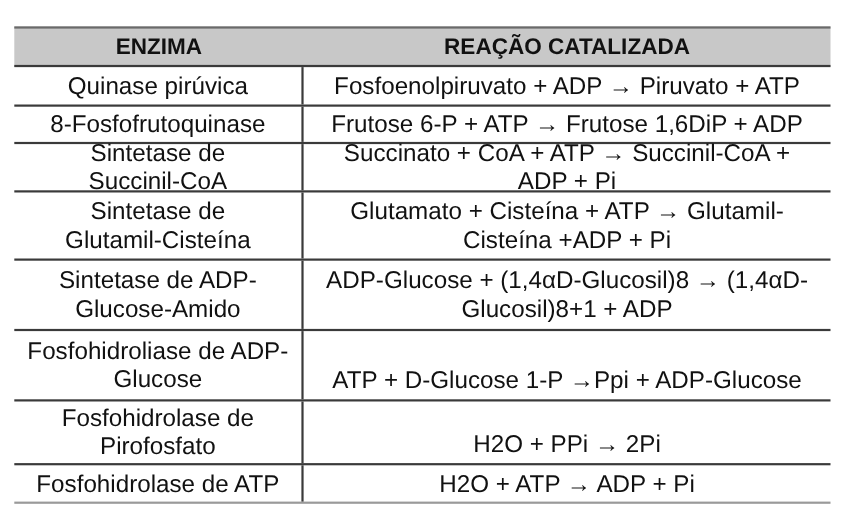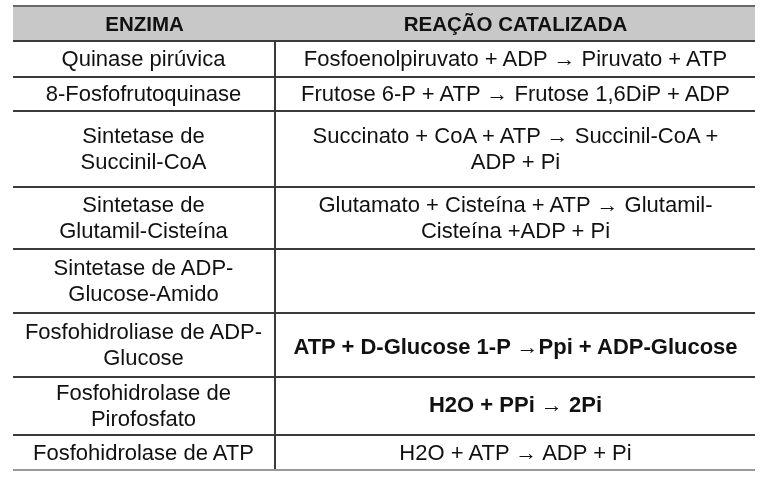--- a/index.html
+++ b/index.html
@@ -1,60 +1,61 @@
 <!DOCTYPE html>
 <html><head>
   <meta charset="utf-8">
   <style>
     html, body { margin: 0; padding: 0; background: #ffffff; }
     body { width: 768px; height: 477px; position: relative; overflow: hidden;
            font-family: "Liberation Sans", "DejaVu Sans", sans-serif; color: #111; }
     .tbl { position: absolute; left: 13px; top: 5px; width: 742px; }
     .row { display: flex; border-bottom: 2px solid #3a3a3a; box-sizing: border-box; }
-    .row.header { background: #c8c8c8; border-top: 2px solid #6a6a6a; height: 37px; }
+    .row.header { background: #c8c8c8; border-top: 2px solid #6a6a6a; height: 37px; margin-top: 19px; }
     .row.last { border-bottom: 2px solid #9a9a9a; }
     .cell { box-sizing: border-box; display: flex; align-items: center; justify-content: center;
             text-align: center; font-size: 22px; line-height: 26px; padding: 0 6px; }
     .c1 { width: 263px; border-right: 2px solid #3a3a3a; }
     .c2 { width: 479px; }
     .header .cell { font-weight: bold; font-size: 20.5px; }
     .header .c1 { border-right: none; }
-    .bottom { align-items: flex-end; padding-bottom: 16px; font-weight: bold; }
+    .bottom { align-items: flex-end; padding-bottom: 4px; }
   </style>
 </head>
 <body>
 
 <div class="tbl">
   <div class="row header">
     <div class="cell c1">ENZIMA</div>
     <div class="cell c2">REAÇÃO CATALIZADA</div>
   </div>
 
   <div class="row" style="height:36px">
     <div class="cell c1">Quinase pirúvica</div>
     <div class="cell c2">Fosfoenolpiruvato + ADP → Piruvato + ATP</div>
   </div>
 
   <div class="row" style="height:34px">
     <div class="cell c1">8-Fosfofrutoquinase</div>
     <div class="cell c2">Frutose 6-P + ATP → Frutose 1,6DiP + ADP</div>
   </div>
 
-  <div class="row" style="height:76px">
+  <div class="row" style="height:44px">
     <div class="cell c1" style="padding:0 28px">Sintetase de Succinil-CoA</div>
     <div class="cell c2" style="padding:0 20px">Succinato + CoA + ATP → Succinil-CoA + ADP + Pi</div>
   </div>
 
   <div class="row" style="height:62px">
     <div class="cell c1" style="padding:0 24px">Sintetase de Glutamil-Cisteína</div>
     <div class="cell c2" style="padding:0 34px">Glutamato + Cisteína + ATP → Glutamil-Cisteína +ADP + Pi</div>
   </div>
 
   <div class="row" style="height:64px">
     <div class="cell c1" style="padding:0 40px">Sintetase de ADP-Glucose-Amido</div>
+    <div class="cell c2" style="padding:0 14px">ADP-Glucose + (1,4αD-Glucosil)8 → (1,4αD-Glucosil)8+1 + ADP</div>
   </div>
 
   <div class="row" style="height:64px">
     <div class="cell c1" style="padding:0 10px">Fosfohidroliase de ADP-Glucose</div>
     <div class="cell c2 bottom">ATP + D-Glucose 1-P →Ppi + ADP-Glucose</div>
   </div>
 
   <div class="row" style="height:58px">
     <div class="cell c1" style="padding:0 40px">Fosfohidrolase de Pirofosfato</div>
     <div class="cell c2 bottom">H2O + PPi → 2Pi</div>

